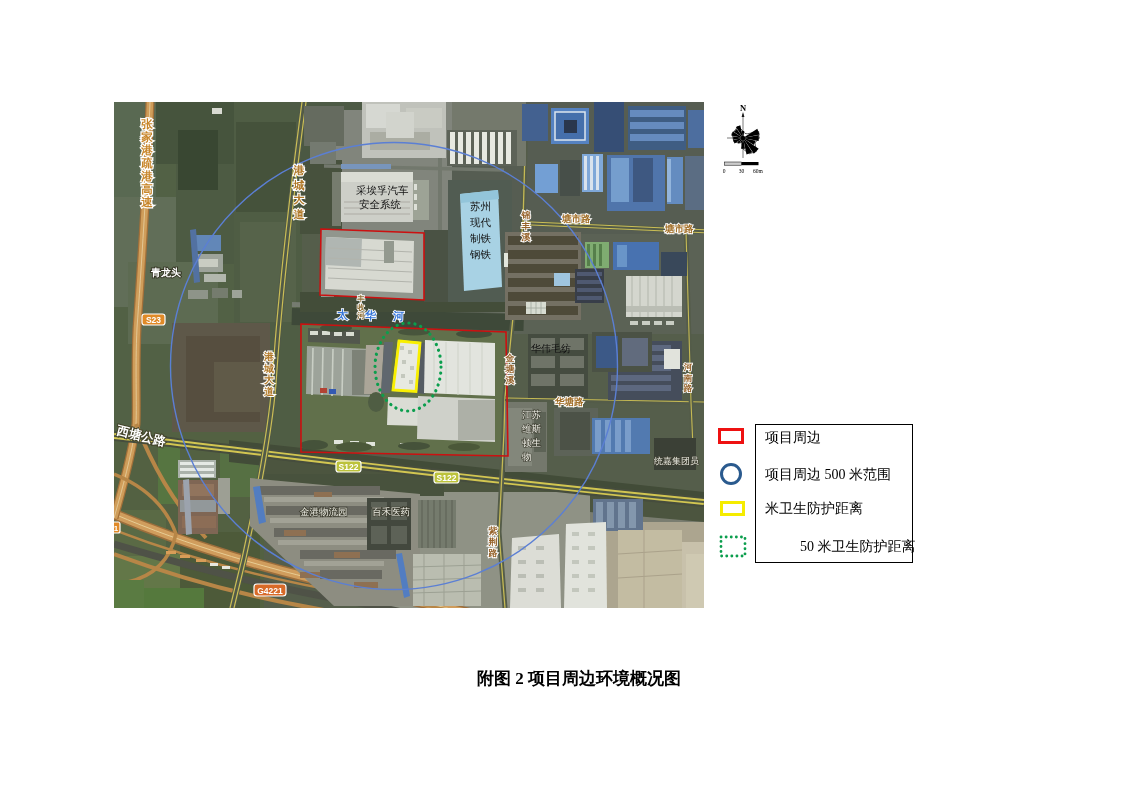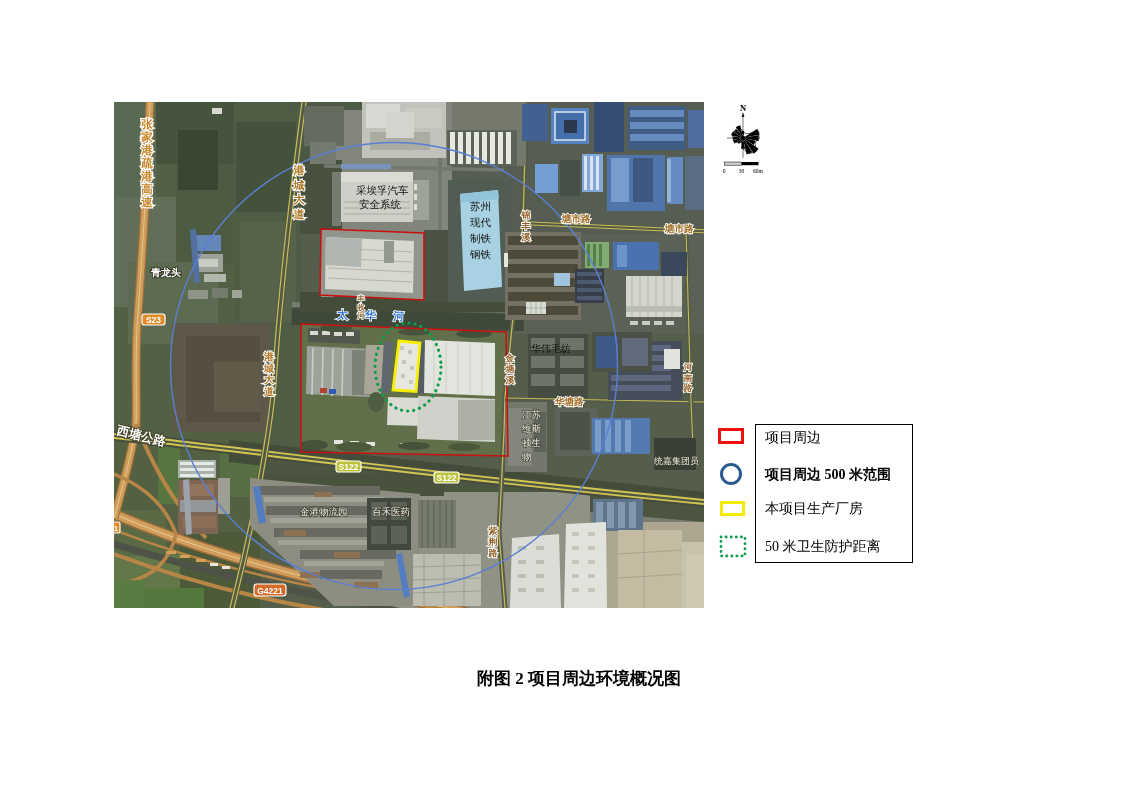--- a/index.html
+++ b/index.html
@@ -650,21 +650,21 @@
 <div class="abs" style="left:720px;top:463px;width:16px;height:16px;border:3.5px solid #2a5a8e;border-radius:50%;"></div>
 
 <div class="abs" style="left:720px;top:501px;width:19px;height:9px;border:3.5px solid #f5ec00;"></div>
 
 <svg class="abs" style="left:717px;top:534px" width="32" height="26" viewBox="0 0 32 26">
 <rect x="4" y="3" width="24" height="19" fill="none" stroke="#0b9e4d" stroke-width="2.8" stroke-dasharray="0.1 5" stroke-linecap="round"></rect>
 </svg>
 
 <div class="abs" style="left:765px;top:429px;font-size:14px;color:#000;">项目周边</div>
 
-<div class="abs" style="left:765px;top:466px;font-size:14px;color:#000;font-weight:bold;">项目周边 500 米范围</div>
-
-<div class="abs" style="left:765px;top:500px;font-size:14px;color:#000;">本项目生产厂房</div>
-
-<div class="abs" style="left:765px;top:538px;font-size:14px;color:#000;">50 米卫生防护距离</div>
+<div class="abs" style="left:765px;top:466px;font-size:14px;color:#000;">项目周边 500 米范围</div>
+
+<div class="abs" style="left:765px;top:500px;font-size:14px;color:#000;">米卫生防护距离</div>
+
+<div class="abs" style="left:800px;top:538px;font-size:14px;color:#000;">50 米卫生防护距离</div>
 
 <div class="abs" style="left:18px;top:667px;width:1122px;text-align:center;font-weight:bold;font-size:17px;color:#000;">附图 2 项目周边环境概况图</div>
 
 </div>
 
 </body></html>

